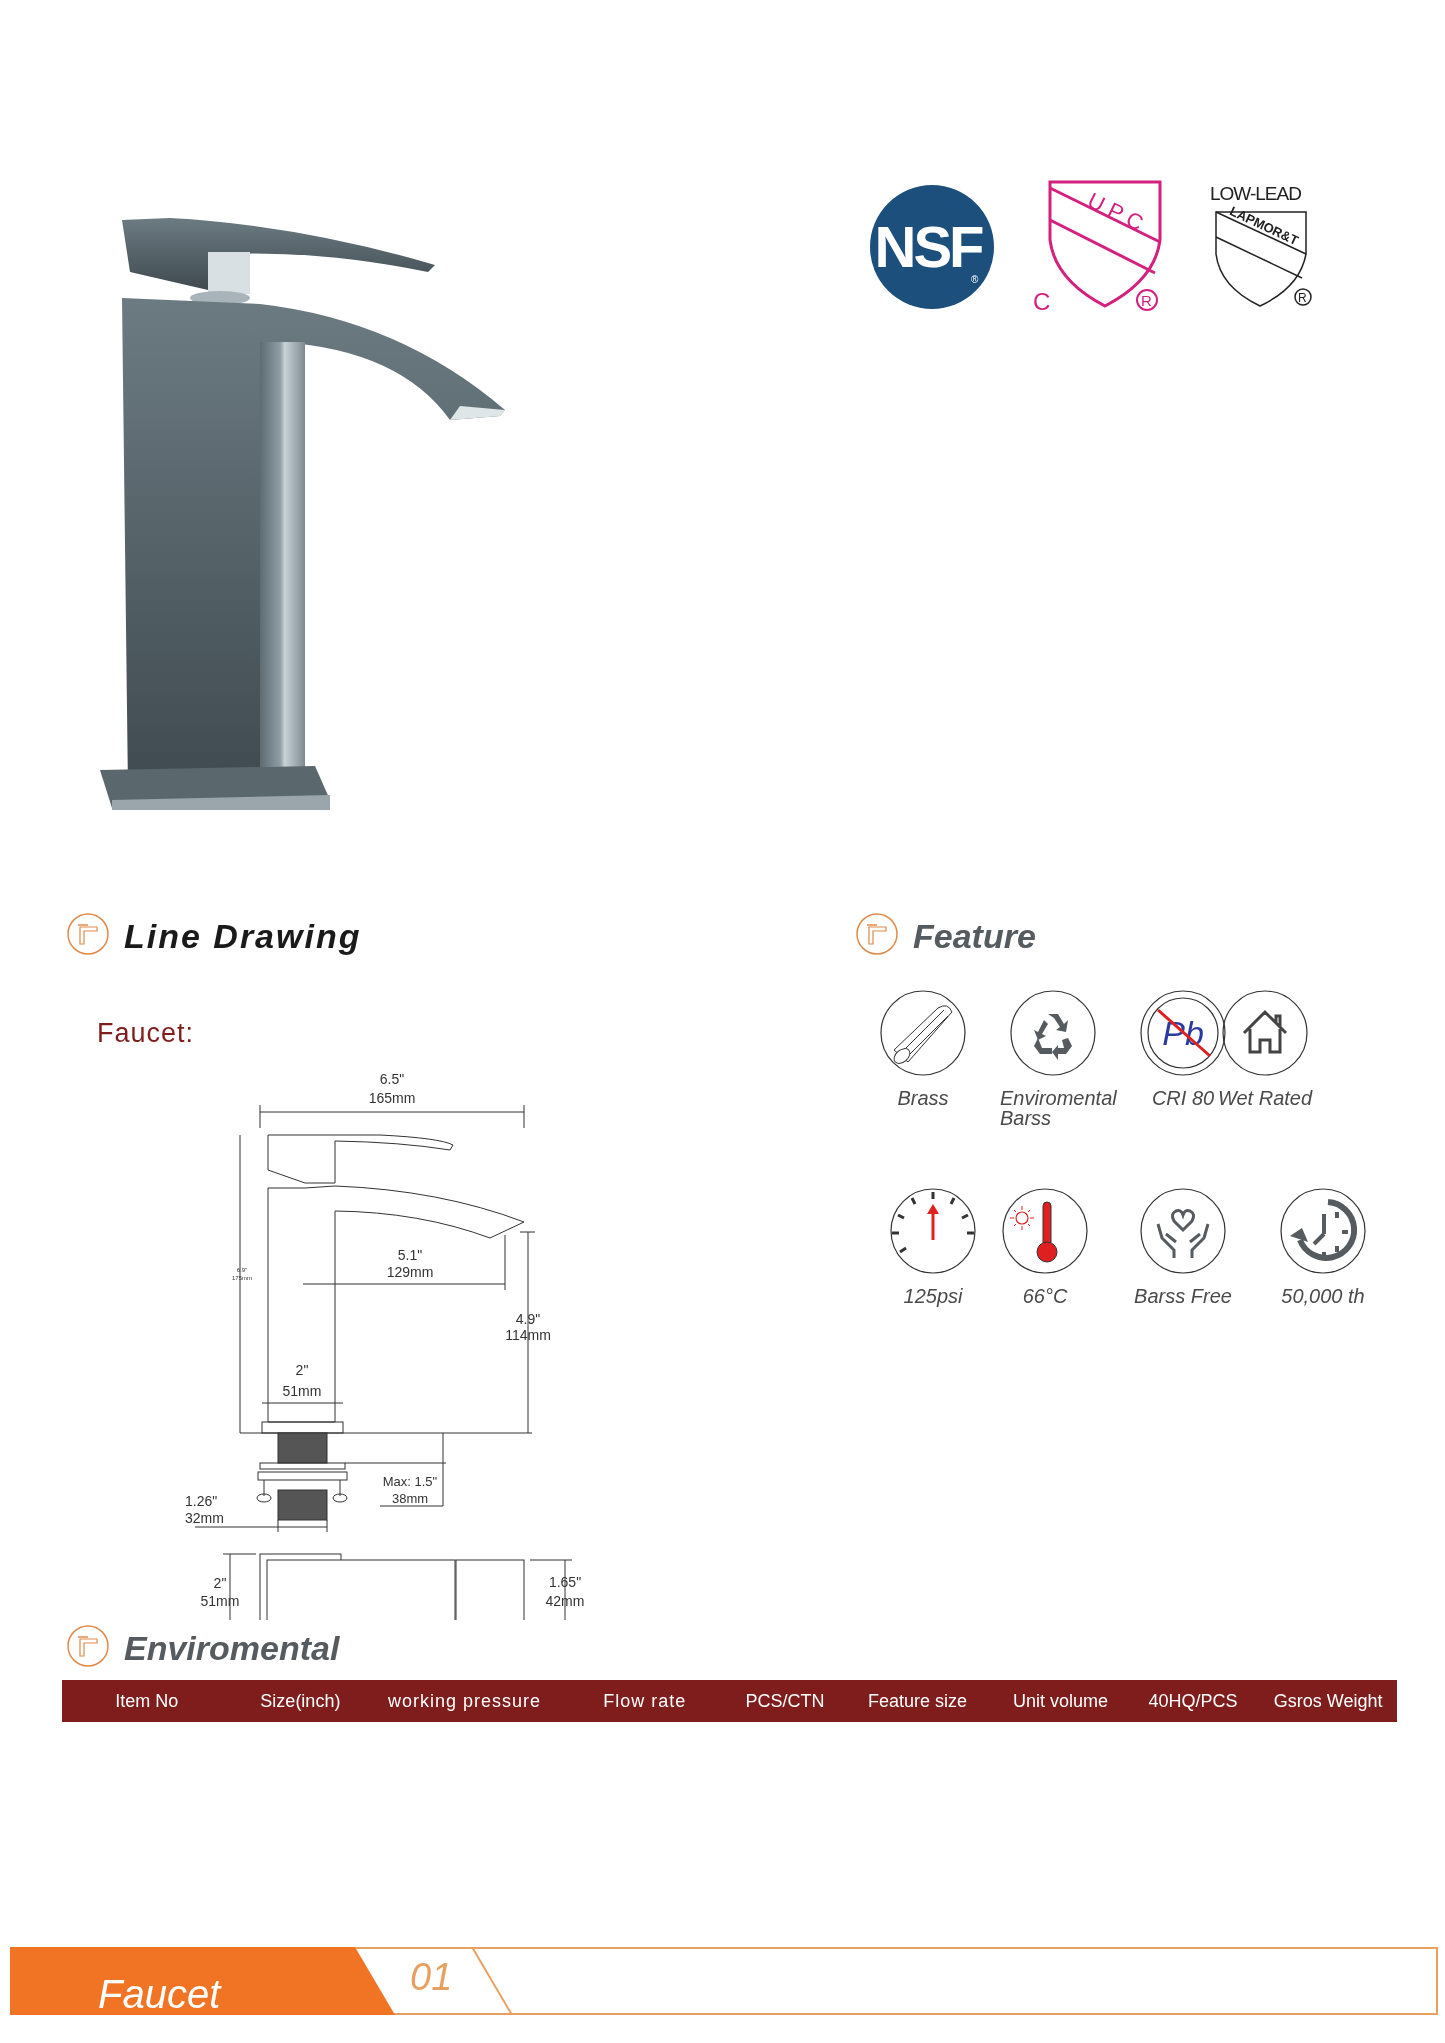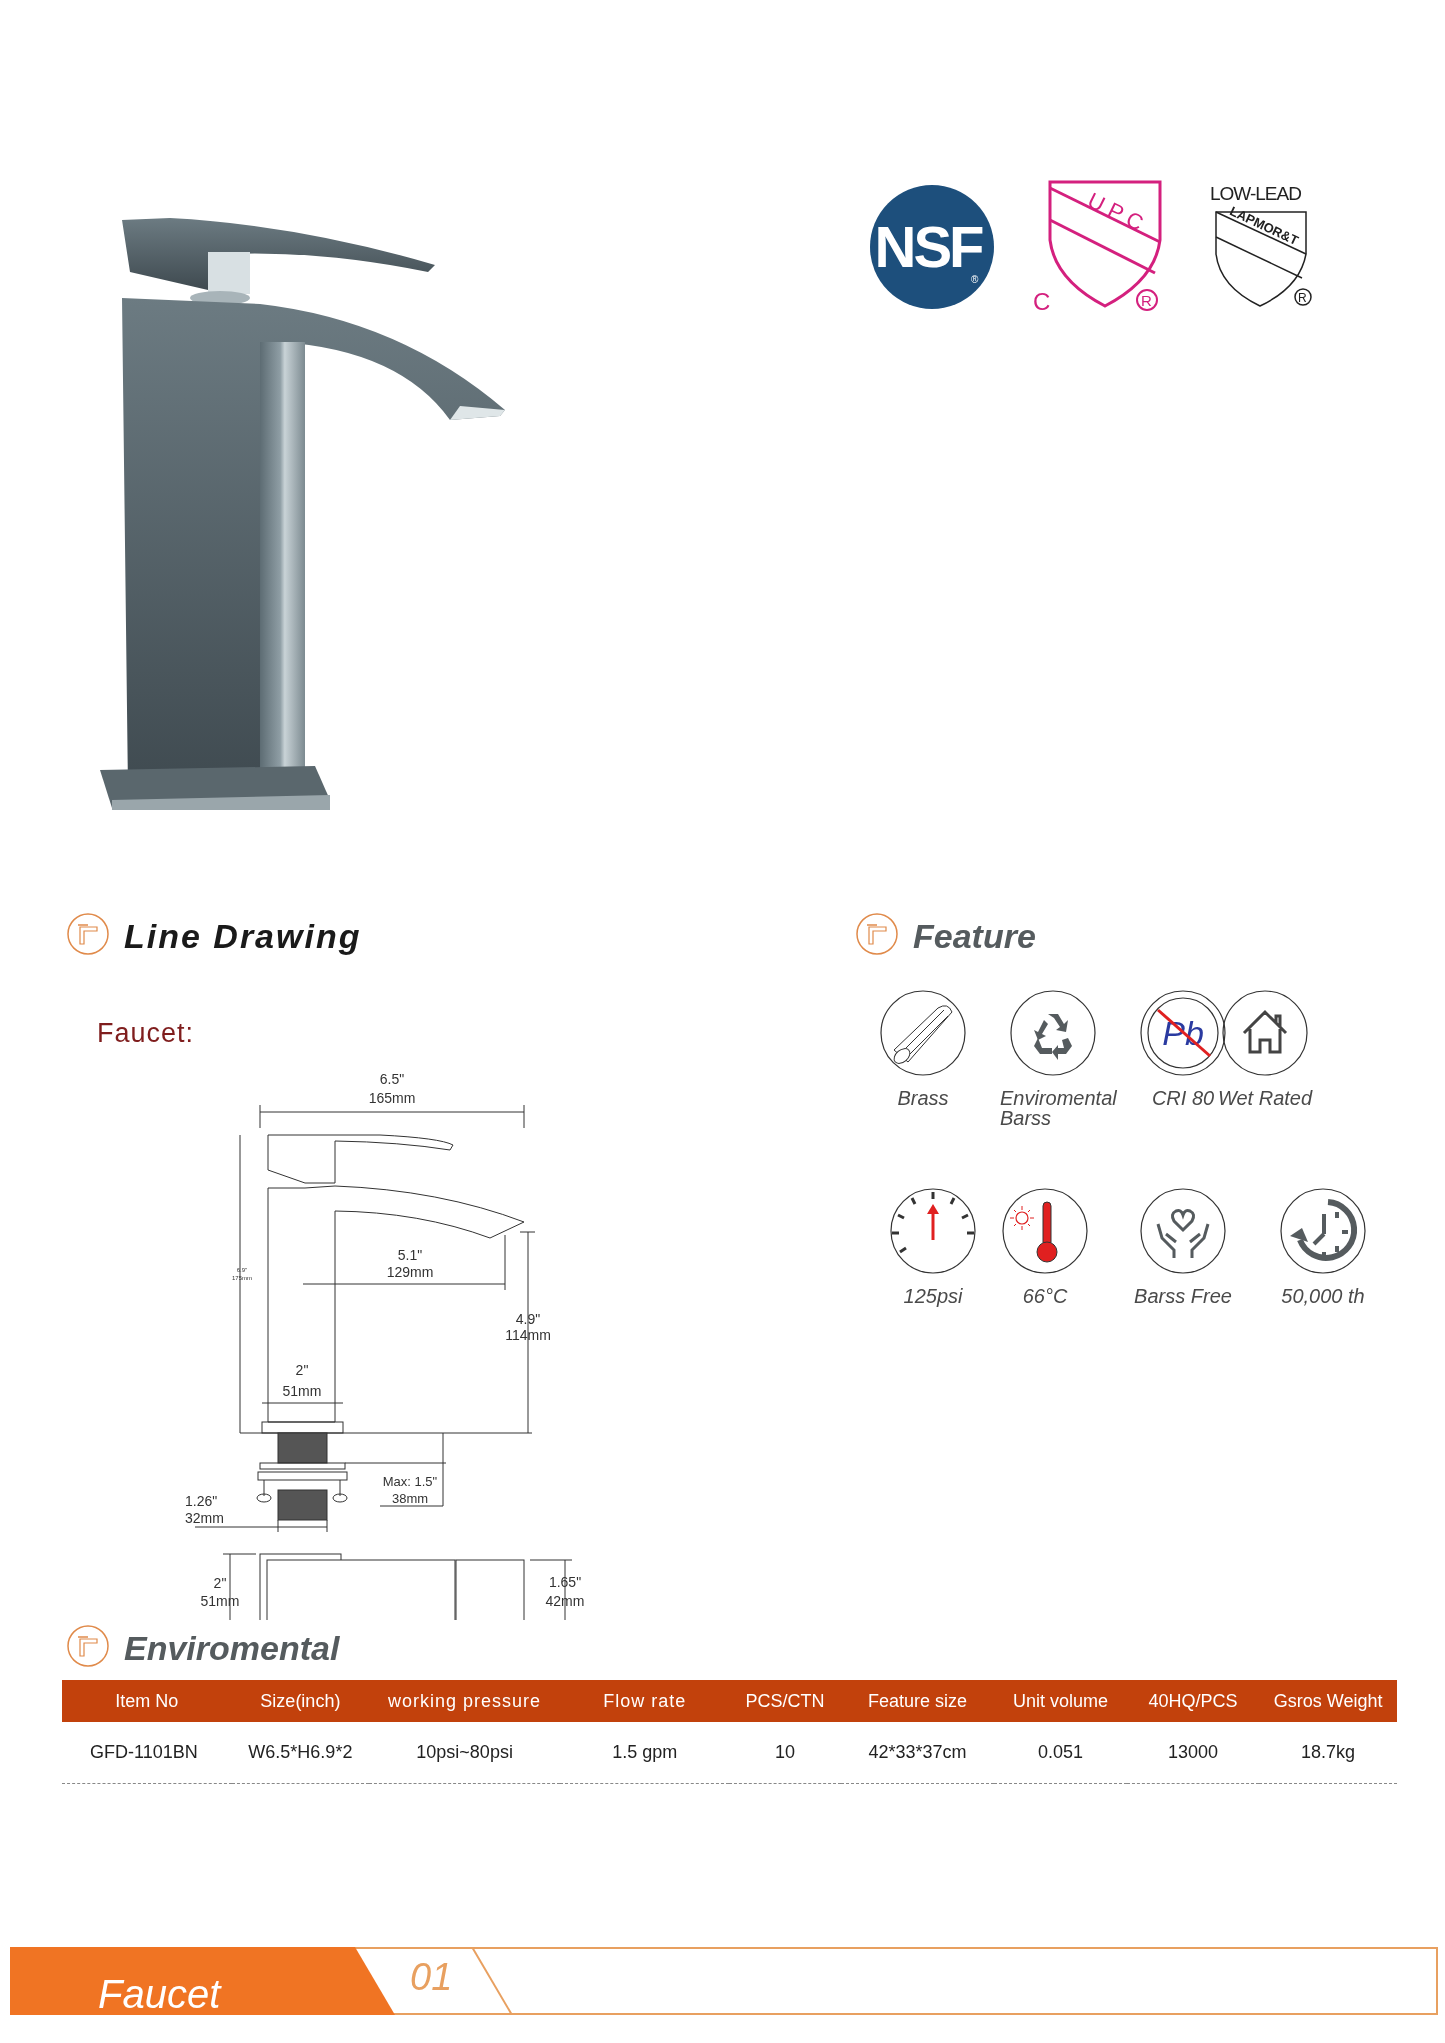--- a/index.html
+++ b/index.html
@@ -27,21 +27,21 @@
   .line-drawing { left:180px; top:1060px; width:420px; height:560px; }
 
   
   .feature { position:absolute; width:130px; text-align:center; }
   .feature .ficon { width:86px; height:86px; margin:0 auto; display:block; }
   .feature .flabel { font-style:italic; font-size:20px; color:#4a4a4a; margin-top:12px; line-height:20px; }
   .feature .flabel.left { text-align:left; padding-left:12px; }
 
   
   .spec-table { left:62px; top:1680px; width:1335px; border-collapse:collapse; }
-  .spec-table th { background:#c2410c; color:#fff; font-weight:normal; font-size:18px; height:42px; padding:0; text-align:center; }
+  .spec-table th { background:#7f1d1d; color:#fff; font-weight:normal; font-size:18px; height:42px; padding:0; text-align:center; }
   .spec-table td { font-size:18px; color:#222; height:61px; text-align:center; border-bottom:1.5px dashed #888; padding:0; }
   .spec-table td:first-child { text-align:left; padding-left:28px; }
 
   
   .footer { left:10px; top:1947px; width:1428px; height:68px; }
   .footer-title { left:98px; top:1972px; font-size:40px; font-style:italic; color:#fff; }
   .footer-page { left:410px; top:1956px; font-size:38px; font-style:italic; color:#e8a060; }
 </style>
 </head>
 <body>
@@ -311,31 +311,20 @@
       <th style="width:180px; letter-spacing:1px">working pressure</th>
       <th style="width:160px; letter-spacing:1px">Flow rate</th>
       <th style="width:105px">PCS/CTN</th>
       <th style="width:145px">Feature size</th>
       <th style="width:125px">Unit volume</th>
       <th style="width:125px">40HQ/PCS</th>
       <th style="width:130px">Gsros Weight</th>
     </tr>
   </thead>
   <tbody>
-    <tr>
-      <td>GFD-1101BN</td>
-      <td>W6.5*H6.9*2</td>
-      <td>10psi~80psi</td>
-      <td>1.5 gpm</td>
-      <td>10</td>
-      <td>42*33*37cm</td>
-      <td>0.051</td>
-      <td>13000</td>
-      <td>18.7kg</td>
-    </tr>
   </tbody>
 </table>
 
 <div class="abs footer">
   <svg width="1428" height="68" viewBox="0 0 1428 68">
     <rect x="1" y="1" width="1426" height="66" fill="none" stroke="#e8a060" stroke-width="2"></rect>
     <path d="M0 0 L345 0 L385 68 L0 68 Z" fill="#f07423"></path>
     <line x1="462" y1="0" x2="502" y2="68" stroke="#e8a060" stroke-width="2"></line>
   </svg>
 </div>

